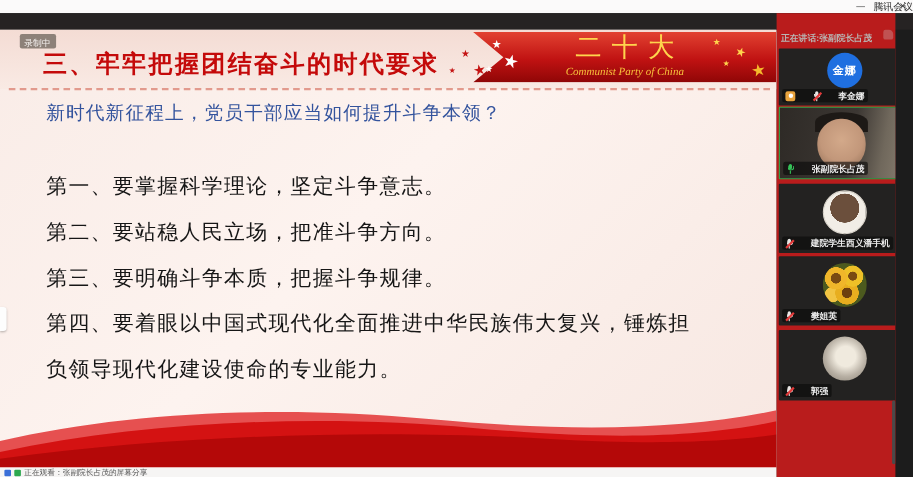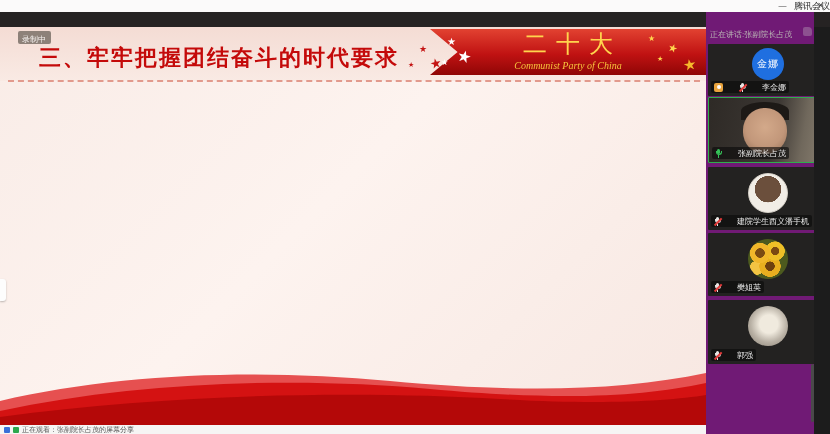--- a/index.html
+++ b/index.html
@@ -60,21 +60,21 @@
   .wave-wrap { position:absolute; left:0; bottom:9px; width:706px; height:58px; }
   .share-strip { position:absolute; left:0; bottom:0; width:706px; height:9px;
     background:#f6f5f4; display:flex; align-items:center; gap:3px; padding-left:4px; }
   .mini-ic { width:6px; height:6px; border-radius:1px; }
   .mini-ic.blue { background:#3a6fd8; }
   .mini-ic.green { background:#2ca84e; }
   .share-text { font-size:7px; color:#555; white-space:nowrap; }
 
   
   .sidebar { position:absolute; top:12px; left:706px; width:108px; height:422px;
-    background:#701a75; overflow:hidden; }
+    background:#b91c1c; overflow:hidden;font-weight:bold; }
   .speaking-row { position:absolute; top:17px; left:4px; width:116px; display:flex;
     align-items:center; }
   .speaking-text { font-size:8px; color:#b9b6b4; white-space:nowrap; overflow:hidden; }
   .faded-icons { position:absolute; right:2px; top:-2px; display:flex; gap:3px; opacity:.3; }
   .faded-icons i { display:block; width:9px; height:9px; background:#cfcfcf;
     border-radius:2px 4px 2px 2px; }
 
   .tile { position:absolute; left:2px; width:120px; background:#232221; overflow:hidden;
     border-radius:1px; }
   .tile.active { border:1px solid #2fae4d; }
@@ -161,21 +161,28 @@
     <span class="star" style="left:447px;top:10px;font-size:10px;color:#fff;">★</span>
     <span class="star" style="left:457px;top:22px;font-size:16px;color:#fff;transform:rotate(15deg);">★</span>
     <span class="star" style="left:441px;top:32px;font-size:8px;color:#fff;">★</span>
     <span class="star" style="left:648px;top:8px;font-size:8px;color:#ffd44d;">★</span>
     <span class="star" style="left:668px;top:16px;font-size:11px;color:#ffd44d;transform:rotate(20deg);">★</span>
     <span class="star" style="left:683px;top:30px;font-size:15px;color:#f5b92c;transform:rotate(-10deg);">★</span>
     <span class="star" style="left:657px;top:28px;font-size:7px;color:#ffd44d;">★</span>
 
     <div class="dashed-line"></div>
 
-
+    <div class="question">新时代新征程上，党员干部应当如何提升斗争本领？</div>
+
+    <div class="points">
+      <p>第一、要掌握科学理论，坚定斗争意志。</p>
+      <p>第二、要站稳人民立场，把准斗争方向。</p>
+      <p>第三、要明确斗争本质，把握斗争规律。</p>
+      <p>第四、要着眼以中国式现代化全面推进中华民族伟大复兴，锤炼担负领导现代化建设使命的专业能力。</p>
+    </div>
 
     <div class="side-tab"></div>
 
     <div class="wave-wrap">
       <svg width="706" height="58" viewBox="0 0 706 58" preserveAspectRatio="none">
         <path d="M0,34 C120,6 260,2 390,14 C520,26 620,24 706,6 L706,58 L0,58 Z" fill="#e65050"></path>
         <path d="M0,44 C140,14 300,10 430,22 C560,34 640,30 706,16 L706,58 L0,58 Z" fill="#d41212"></path>
         <path d="M0,50 C180,26 360,24 500,32 C600,38 670,34 706,28 L706,58 L0,58 Z" fill="#b40808"></path>
       </svg>
     </div>

